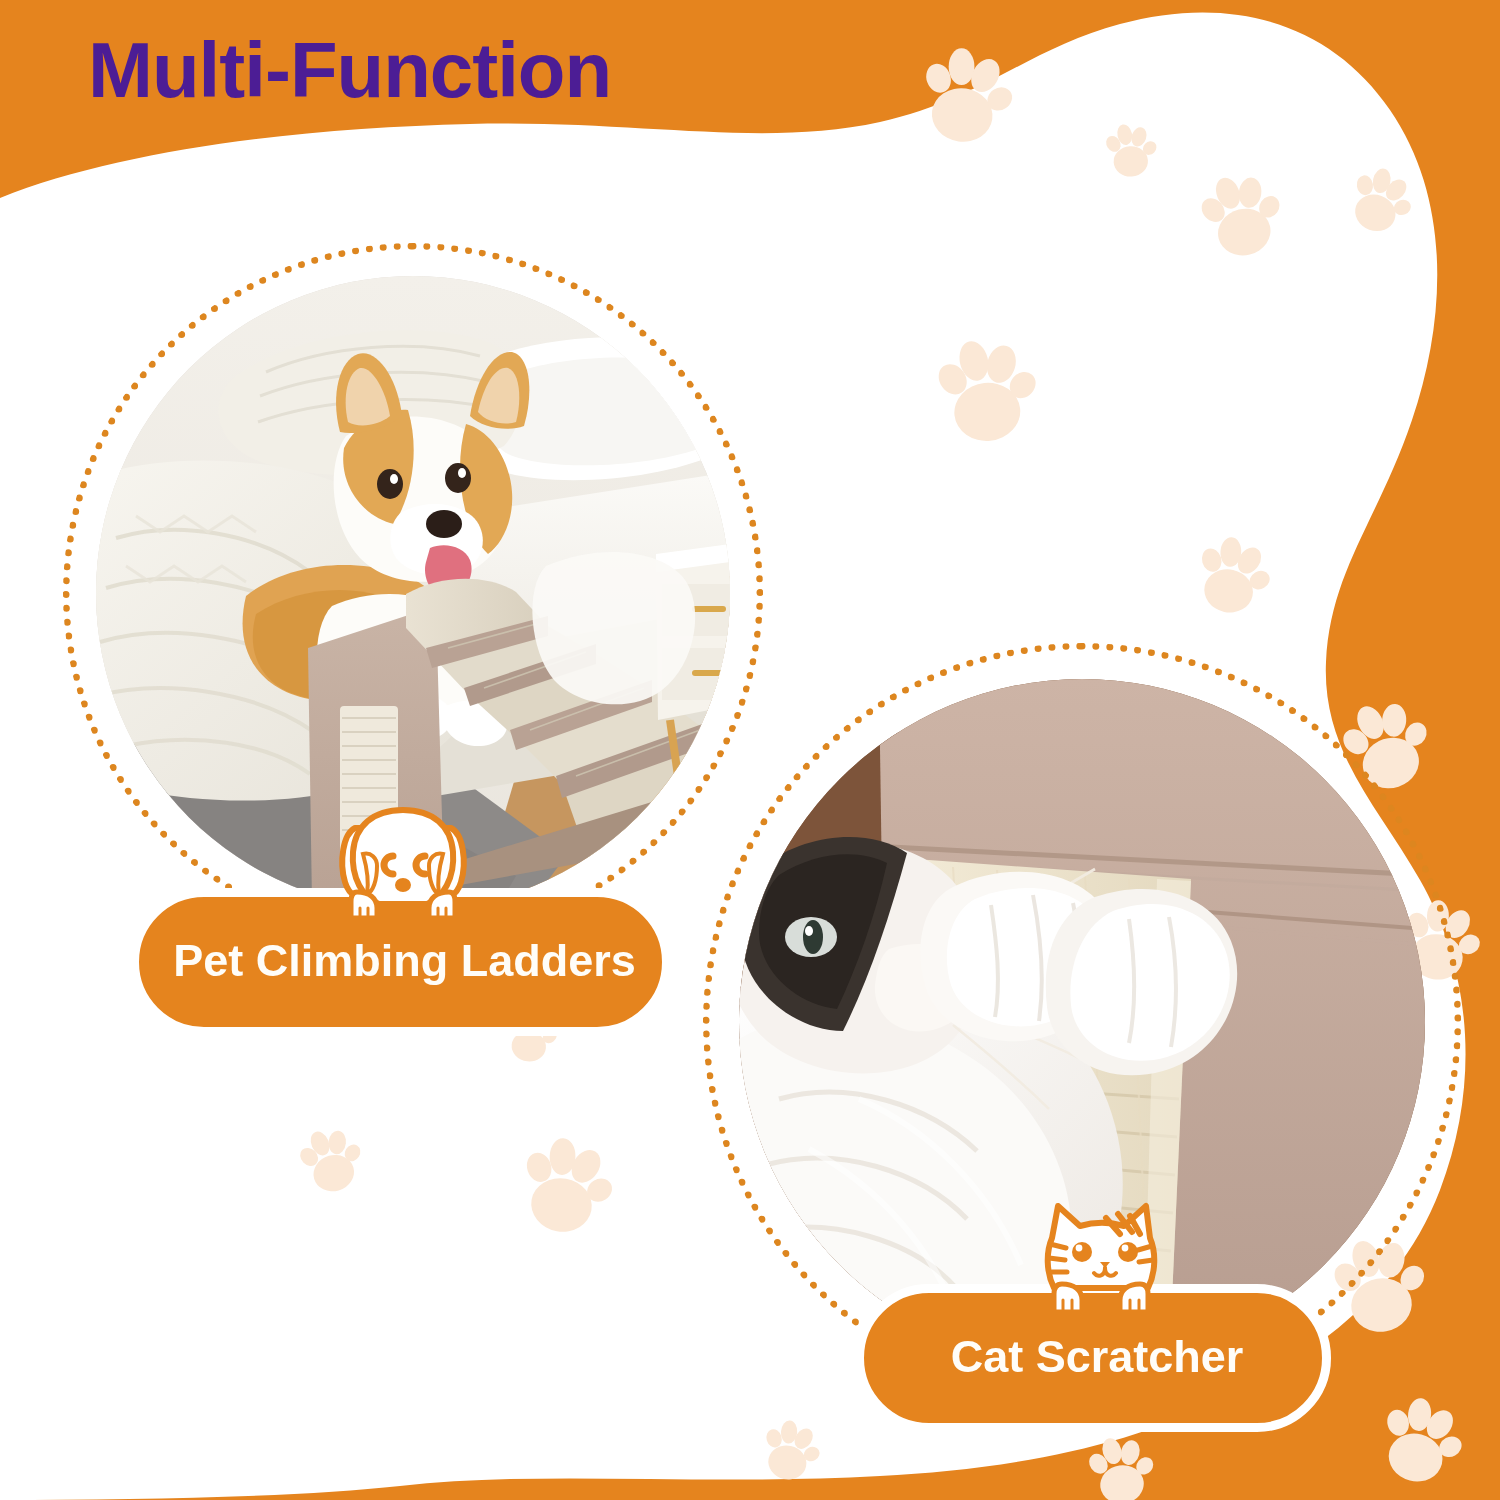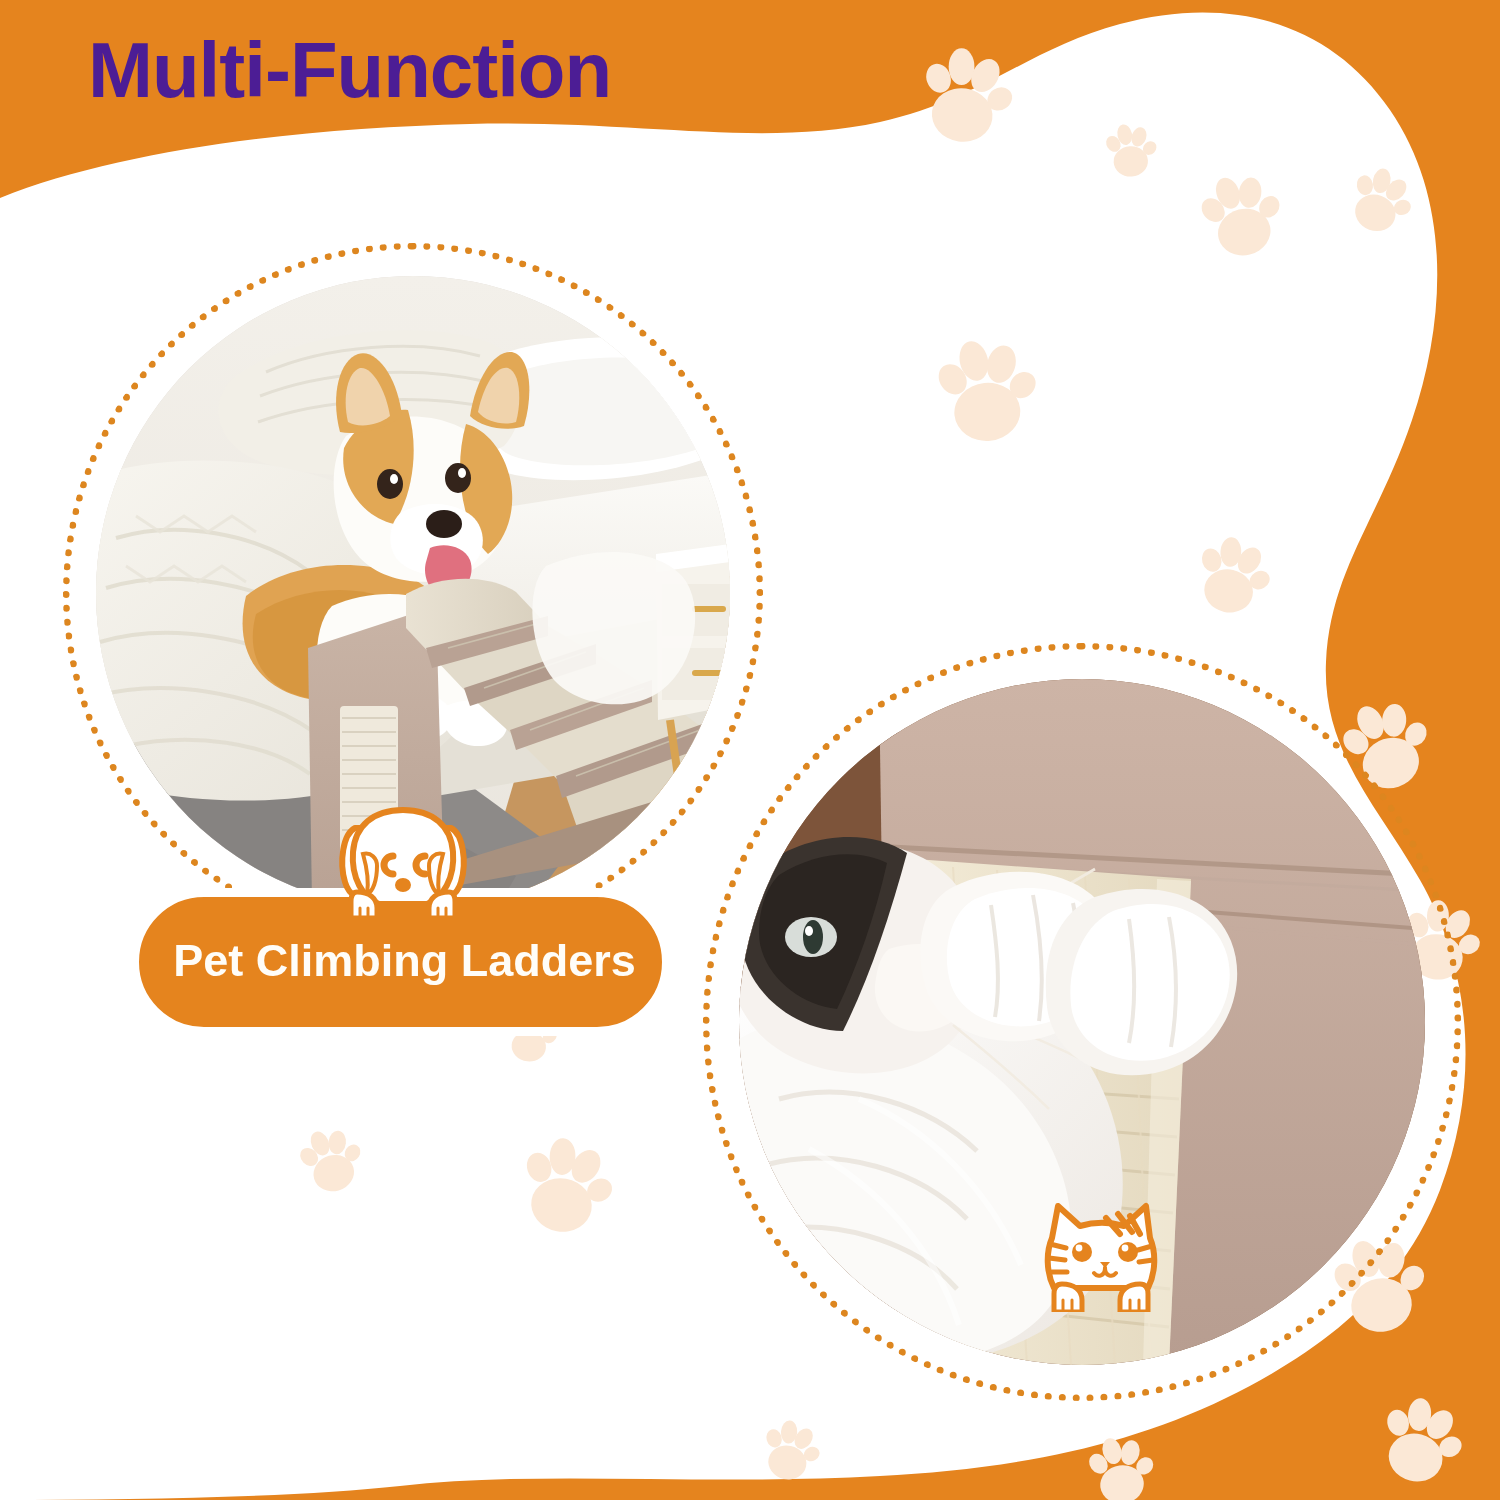--- a/index.html
+++ b/index.html
@@ -457,14 +457,17 @@
             <line x1="103" y1="100" x2="103" y2="112"></line>
         </g>
       </g>
     </svg>
   </div>
 
   <div id="badge-dog" class="badge">
     <span class="lbl">Pet Climbing Ladders</span>
   </div>
 
+  <div id="badge-cat" class="badge">
+    <span class="lbl">Cat Scratcher</span>
+  </div>
 
 </div>
 
 </body></html>

